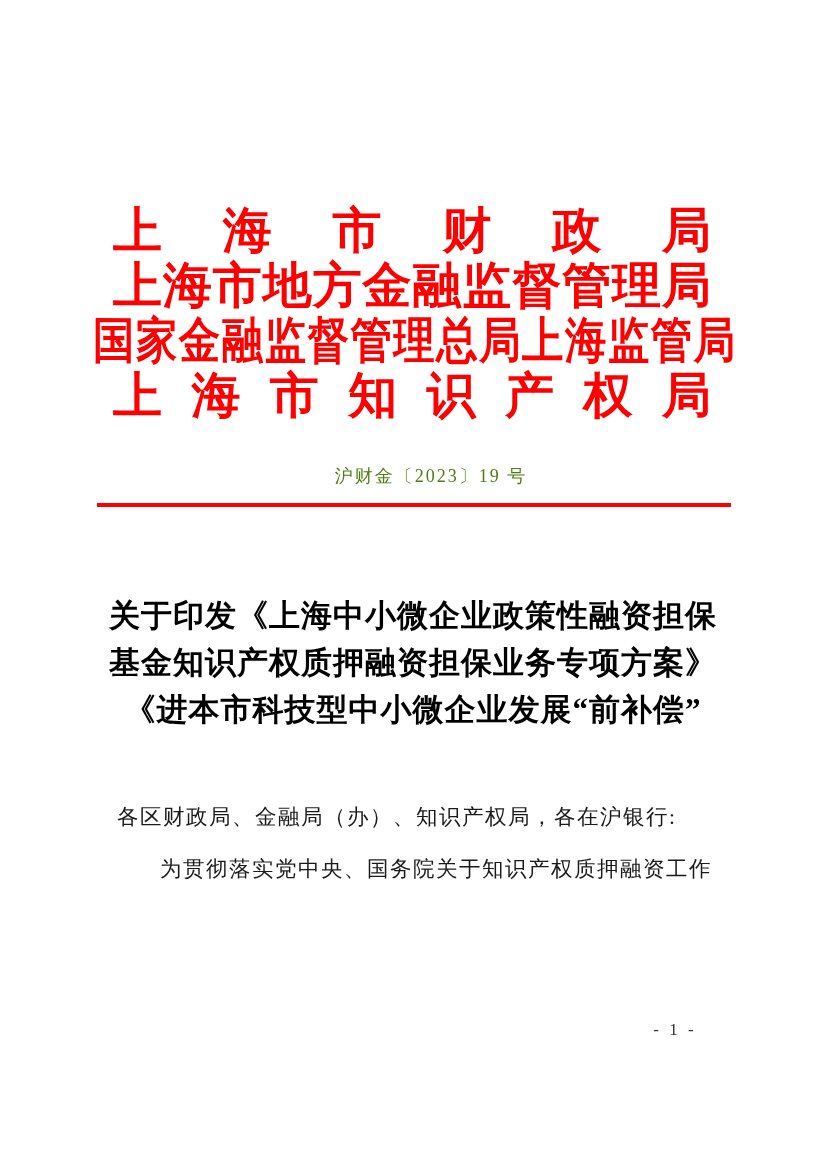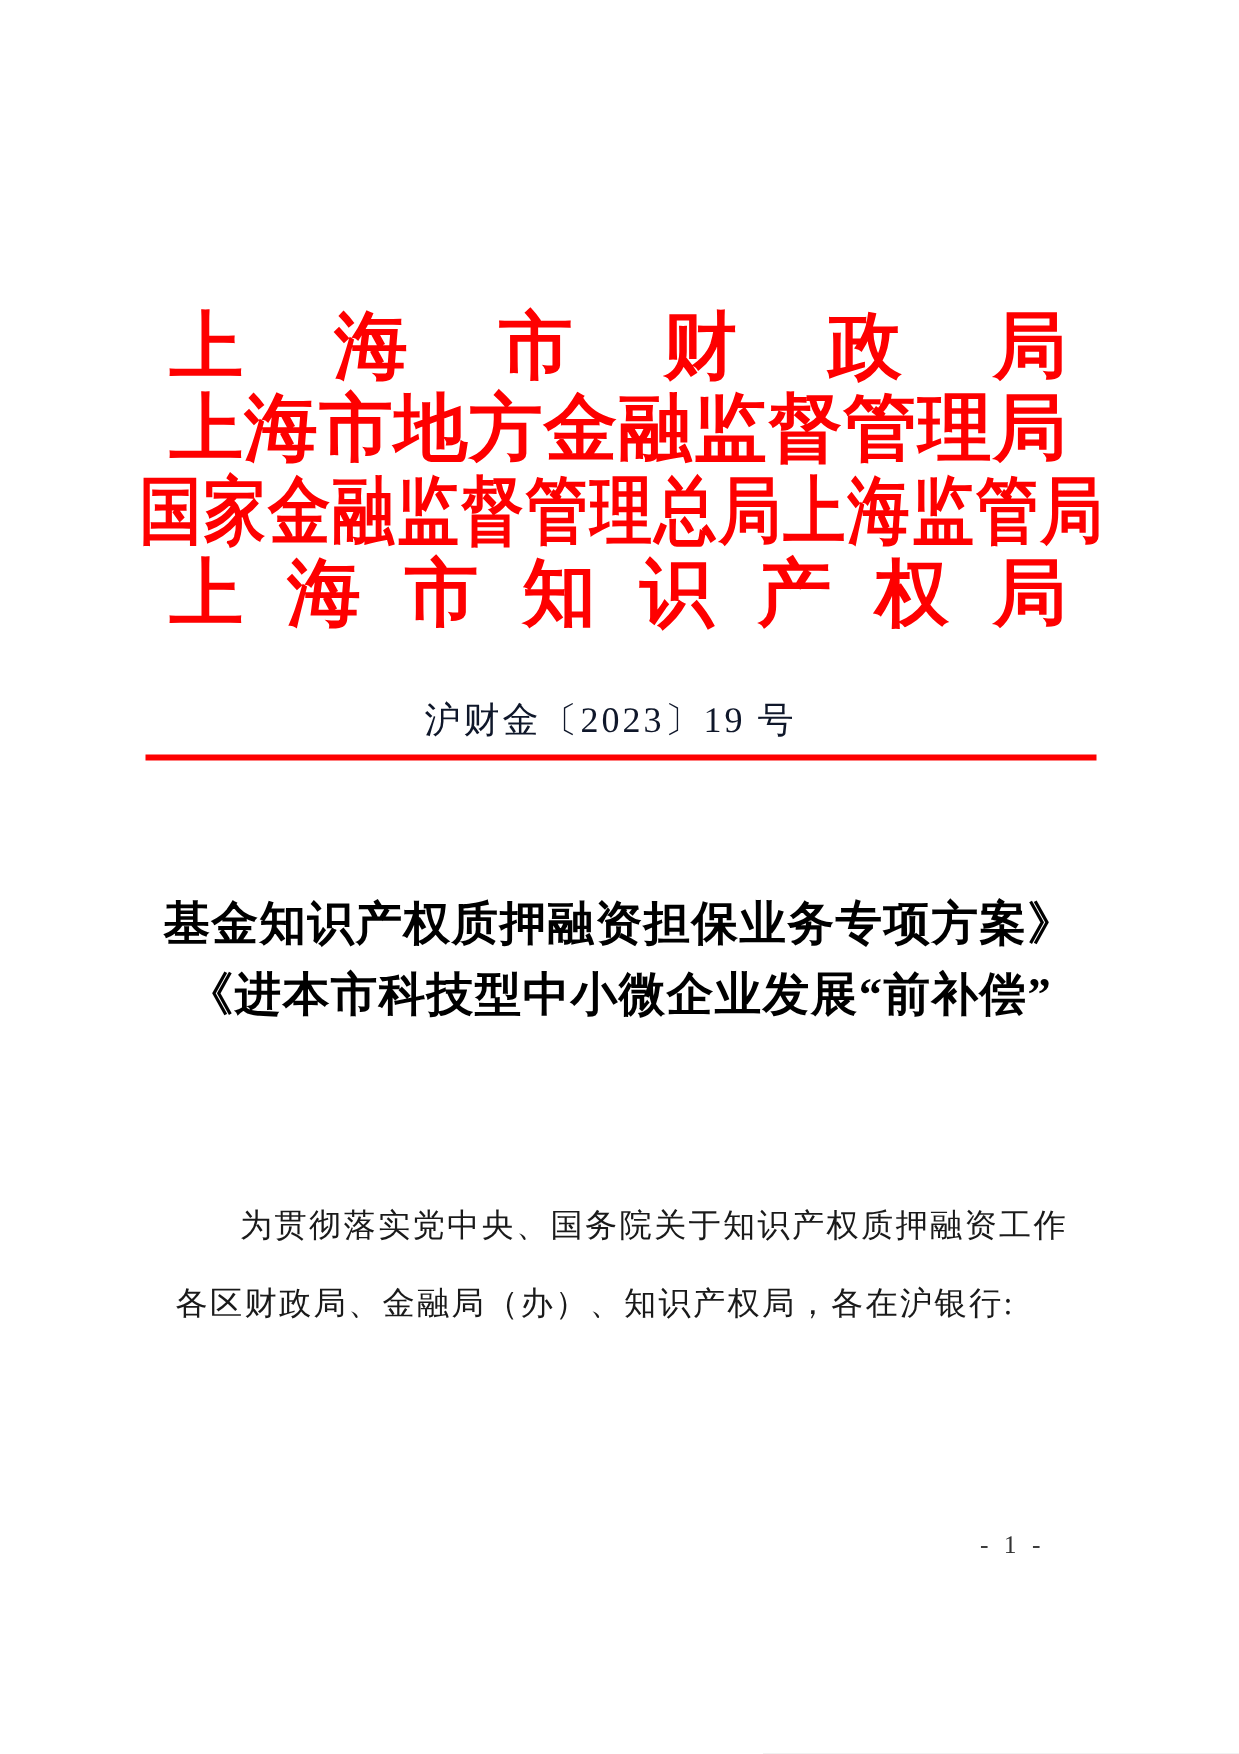--- a/index.html
+++ b/index.html
@@ -36,27 +36,27 @@
   .agency-line.condensed {
     width: 760px;
     margin-left: -20px;
     transform: scaleX(0.845);
     transform-origin: 0 50%;
   }
 
   
   .doc-number {
     position: absolute;
-    left: 90px;
+    left: 114px;
     top: 464px;
     width: 634px;
     text-align: center;
-    font-size: 24px;
+    font-size: 18px;
     letter-spacing: 2px;
-    color: #0f172a;
+    color: #4d7c0f;
   }
 
   
   .red-rule {
     position: absolute;
     left: 97px;
     top: 503px;
     width: 634px;
     height: 4px;
     background: #fe0000;
@@ -161,24 +161,25 @@
         <span>权</span>
         <span>局</span>
       </div>
   </div>
 
   <div class="doc-number">沪财金〔2023〕19 号</div>
 
   <div class="red-rule"></div>
 
   <div class="title-block">
+    <div class="title-line">关于印发《上海中小微企业政策性融资担保</div>
     <div class="title-line">基金知识产权质押融资担保业务专项方案》</div>
     <div class="title-line">《进本市科技型中小微企业发展“前补偿”</div>
   </div>
 
   <div class="body-block">
+    <div class="body-line">各区财政局、金融局（办）、知识产权局，各在沪银行:</div>
     <div class="body-line indented">为贯彻落实党中央、国务院关于知识产权质押融资工作</div>
-    <div class="body-line">各区财政局、金融局（办）、知识产权局，各在沪银行:</div>
   </div>
 
   <div class="page-number">- 1 -</div>
 
 </div>
 
 </body></html>

